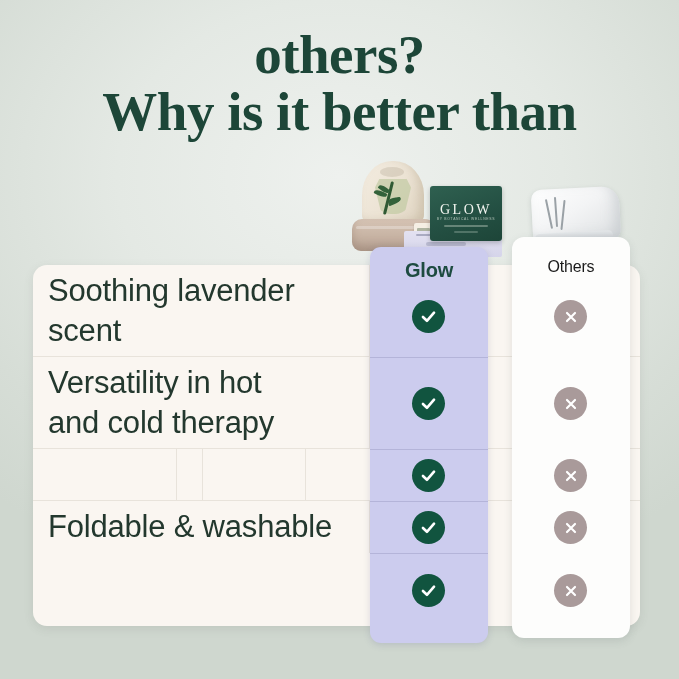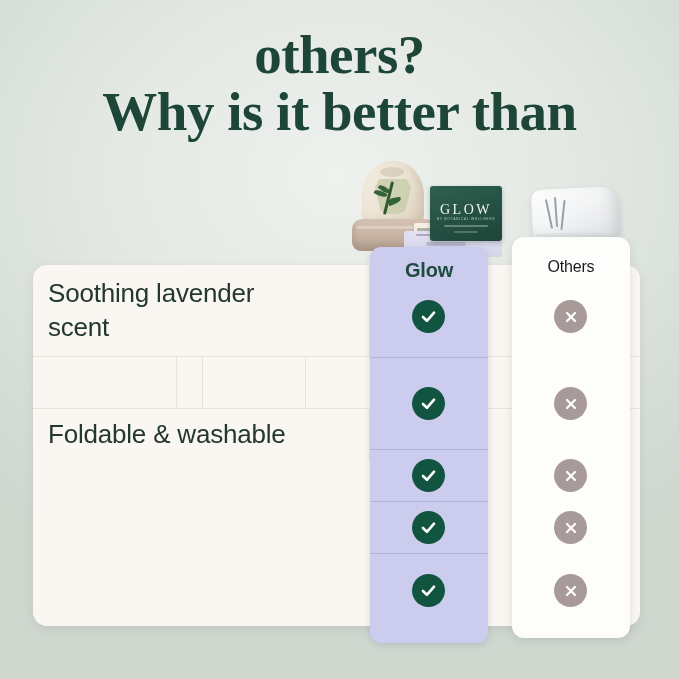--- a/index.html
+++ b/index.html
@@ -263,21 +263,21 @@
 
   .feature-cell {
     width: 337px;
     flex: 0 0 337px;
     display: flex;
     align-items: center;
     box-sizing: border-box;
     padding: 0 14px 0 15px;
     border-right: 1px solid #e8e3db;
     color: #23382e;
-    font-size: 26px;
+    font-size: 31px;
     line-height: 1.28;
     letter-spacing: -0.2px;
   }
   .mark-cell {
     flex: 1 1 0;
     border-right: 1px solid #e8e3db;
   }
   .mark-cell:last-child { border-right: none; }
   .mark-cell.glow-slot { flex: 0 0 143px; }
   .mark-cell.gap-slot  { flex: 0 0 25px; }
@@ -398,20 +398,27 @@
   <div class="table-card">
 
     <div class="trow tall">
       <div class="feature-cell">Soothing lavender<br>scent</div>
       <div class="mark-cell glow-slot"></div>
       <div class="mark-cell gap-slot"></div>
       <div class="mark-cell other-slot"></div>
       <div class="mark-cell"></div>
     </div>
 
+    <div class="trow tall">
+      <div class="feature-cell">Versatility in hot<br>and cold therapy</div>
+      <div class="mark-cell glow-slot"></div>
+      <div class="mark-cell gap-slot"></div>
+      <div class="mark-cell other-slot"></div>
+      <div class="mark-cell"></div>
+    </div>
 
     <div class="trow short">
       <div class="mark-cell glow-slot"></div>
       <div class="mark-cell gap-slot"></div>
       <div class="mark-cell other-slot"></div>
       <div class="mark-cell"></div>
     </div>
 
 
     <div class="trow short">

